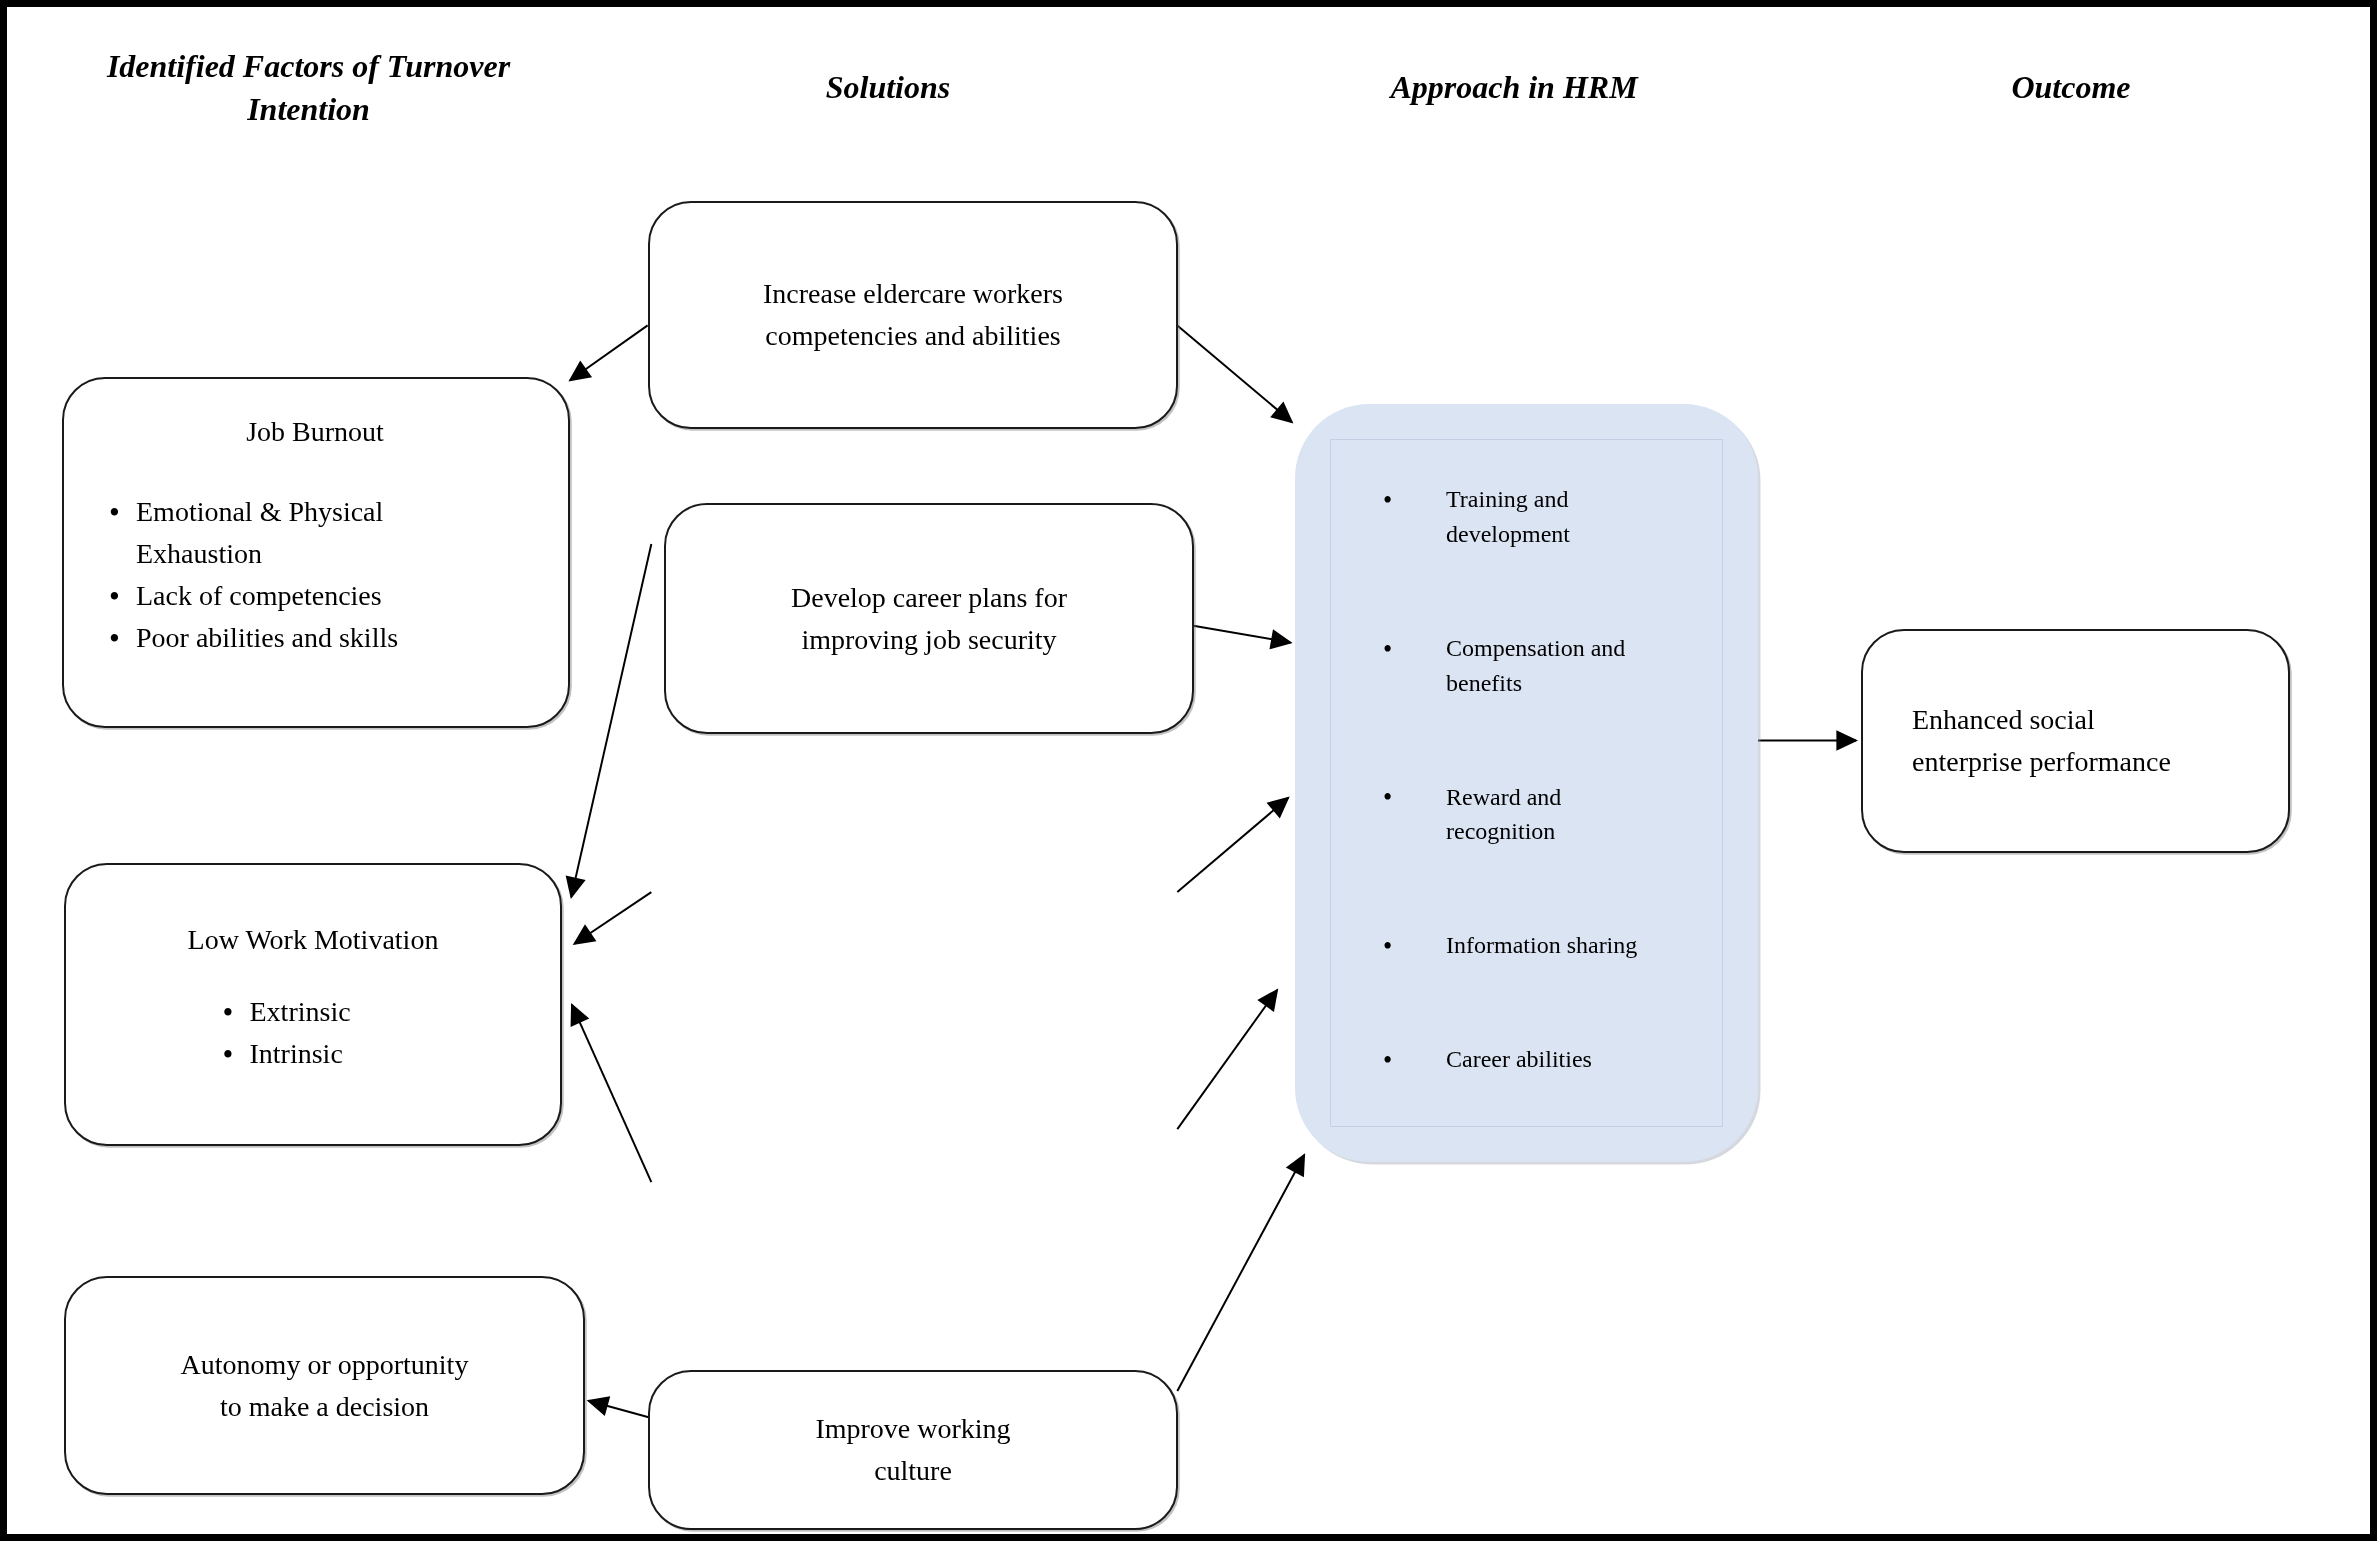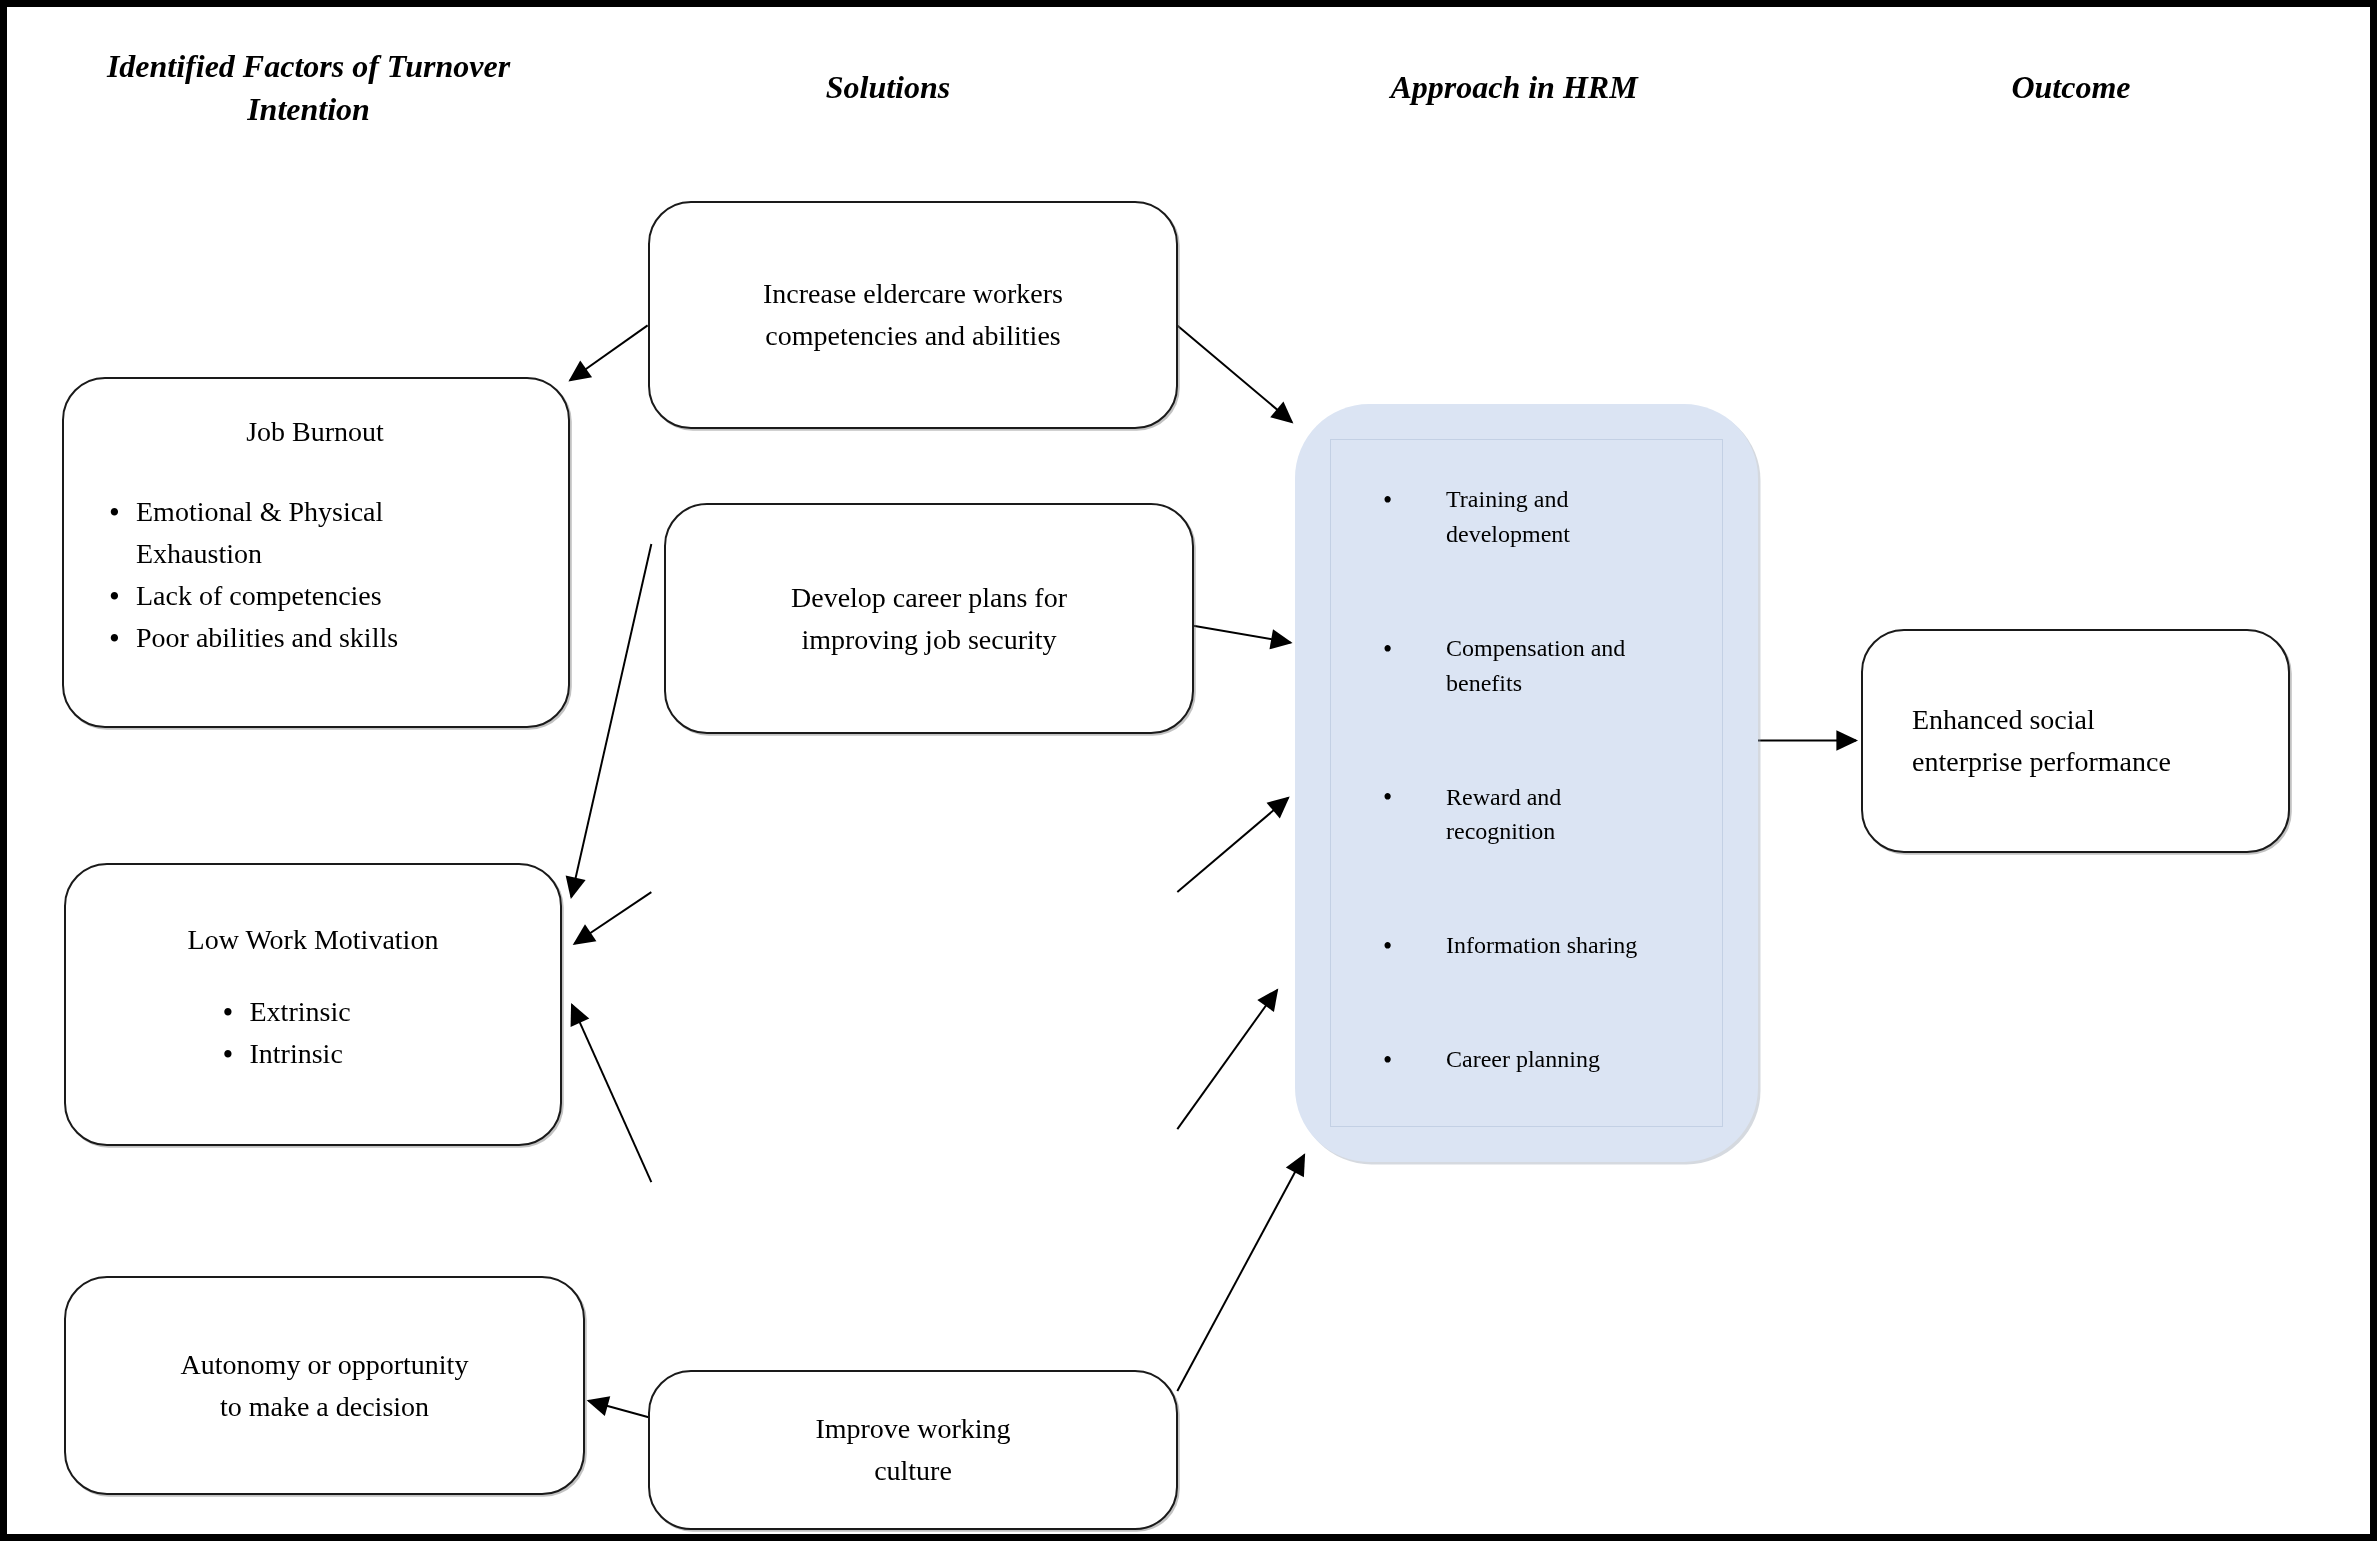--- a/index.html
+++ b/index.html
@@ -153,21 +153,21 @@
     <div class="ctr" style="width:277px;">Improve working culture</div>
   </div>
 
   <div id="box-hrm" style="left:1288px;top:397px;width:463px;height:758px;">
     <div class="inner">
       <ul class="blist" style="display:contents;">
         <li>Training and development</li>
         <li>Compensation and benefits</li>
         <li>Reward and recognition</li>
         <li>Information sharing</li>
-        <li>Career planning</li>
+        <li>Career abilities</li>
       </ul>
     </div>
   </div>
 
   <div class="node" id="box-outcome" style="left:1854px;top:622px;width:429px;height:224px;">
     <div class="ctr">Enhanced social enterprise performance</div>
   </div>
 
 </div>
 

